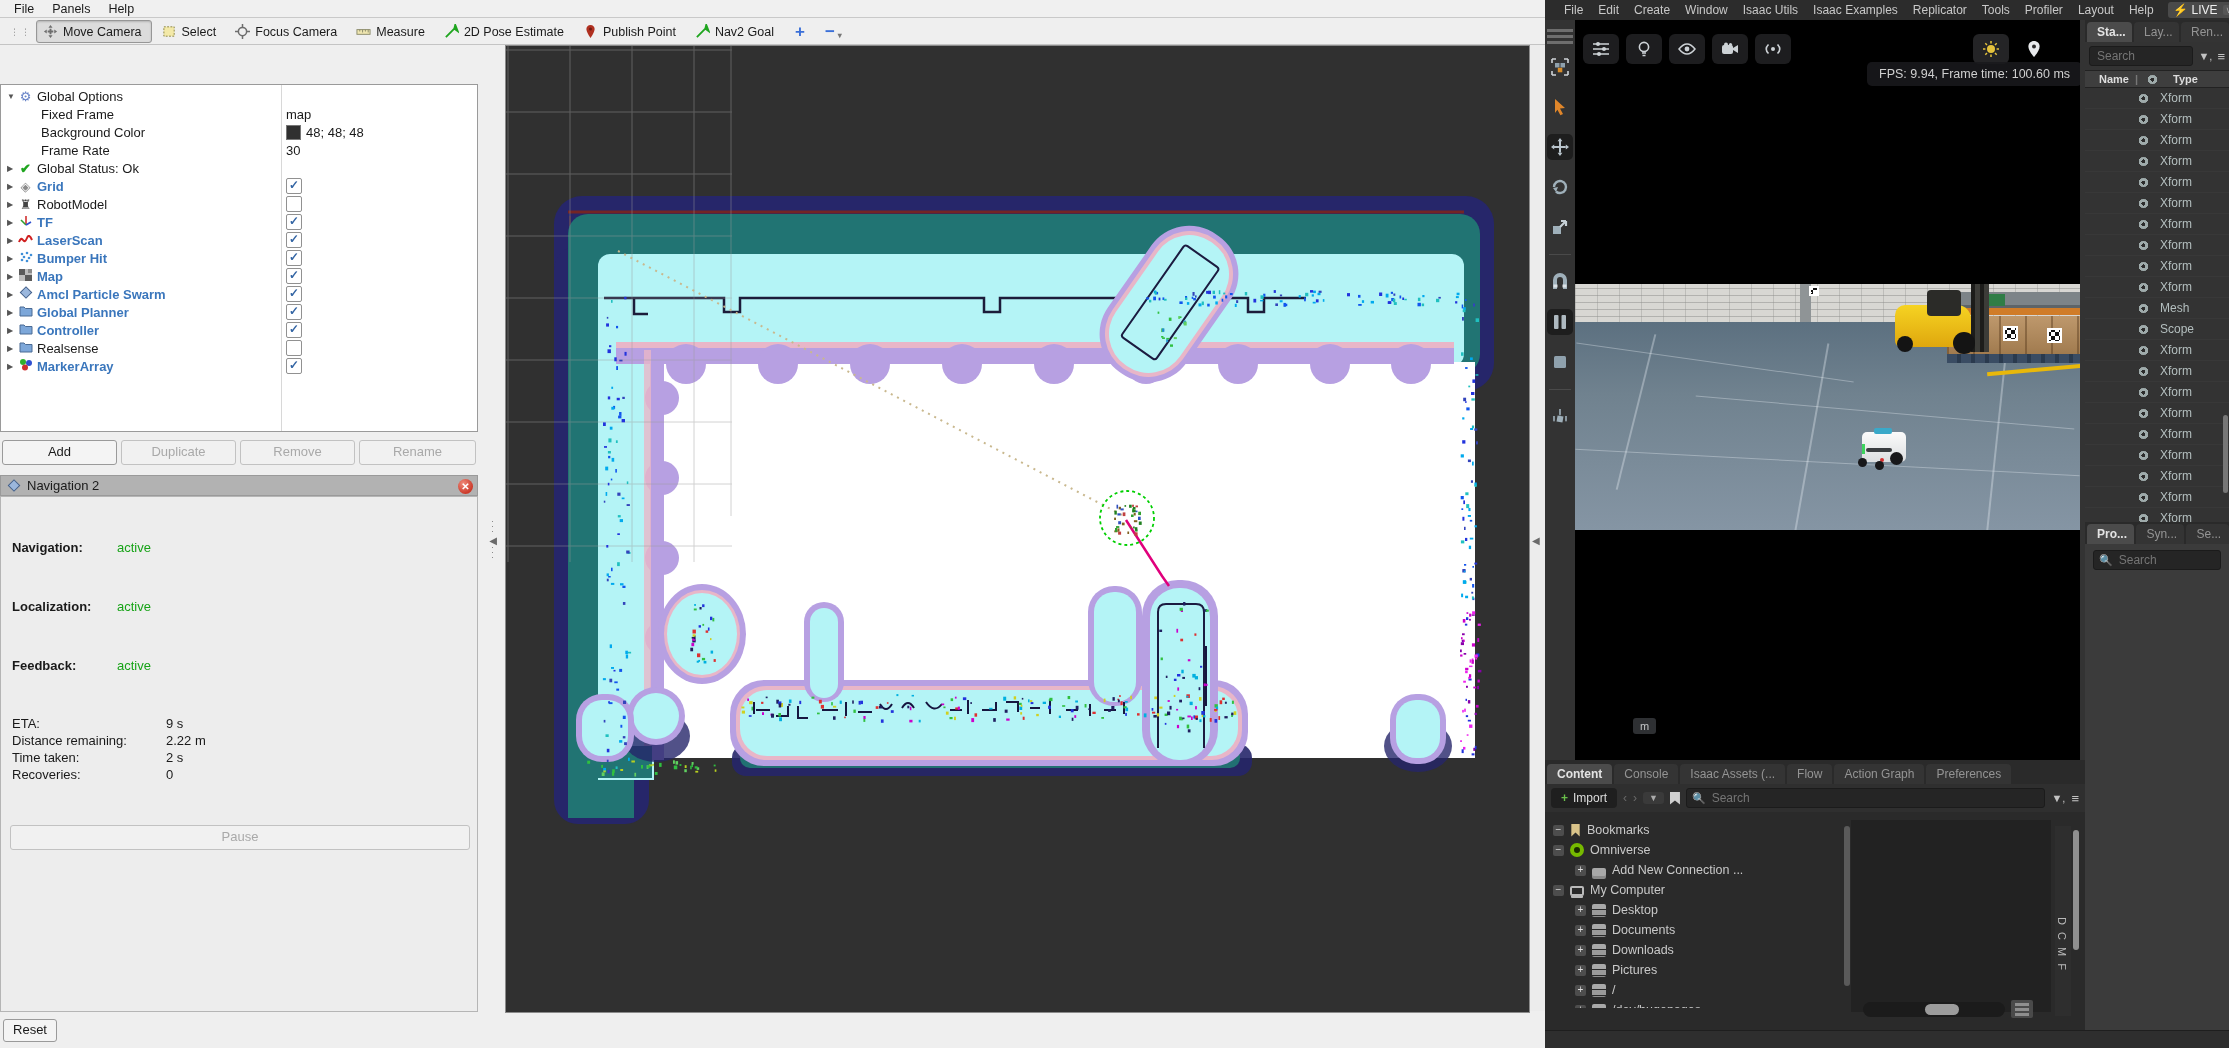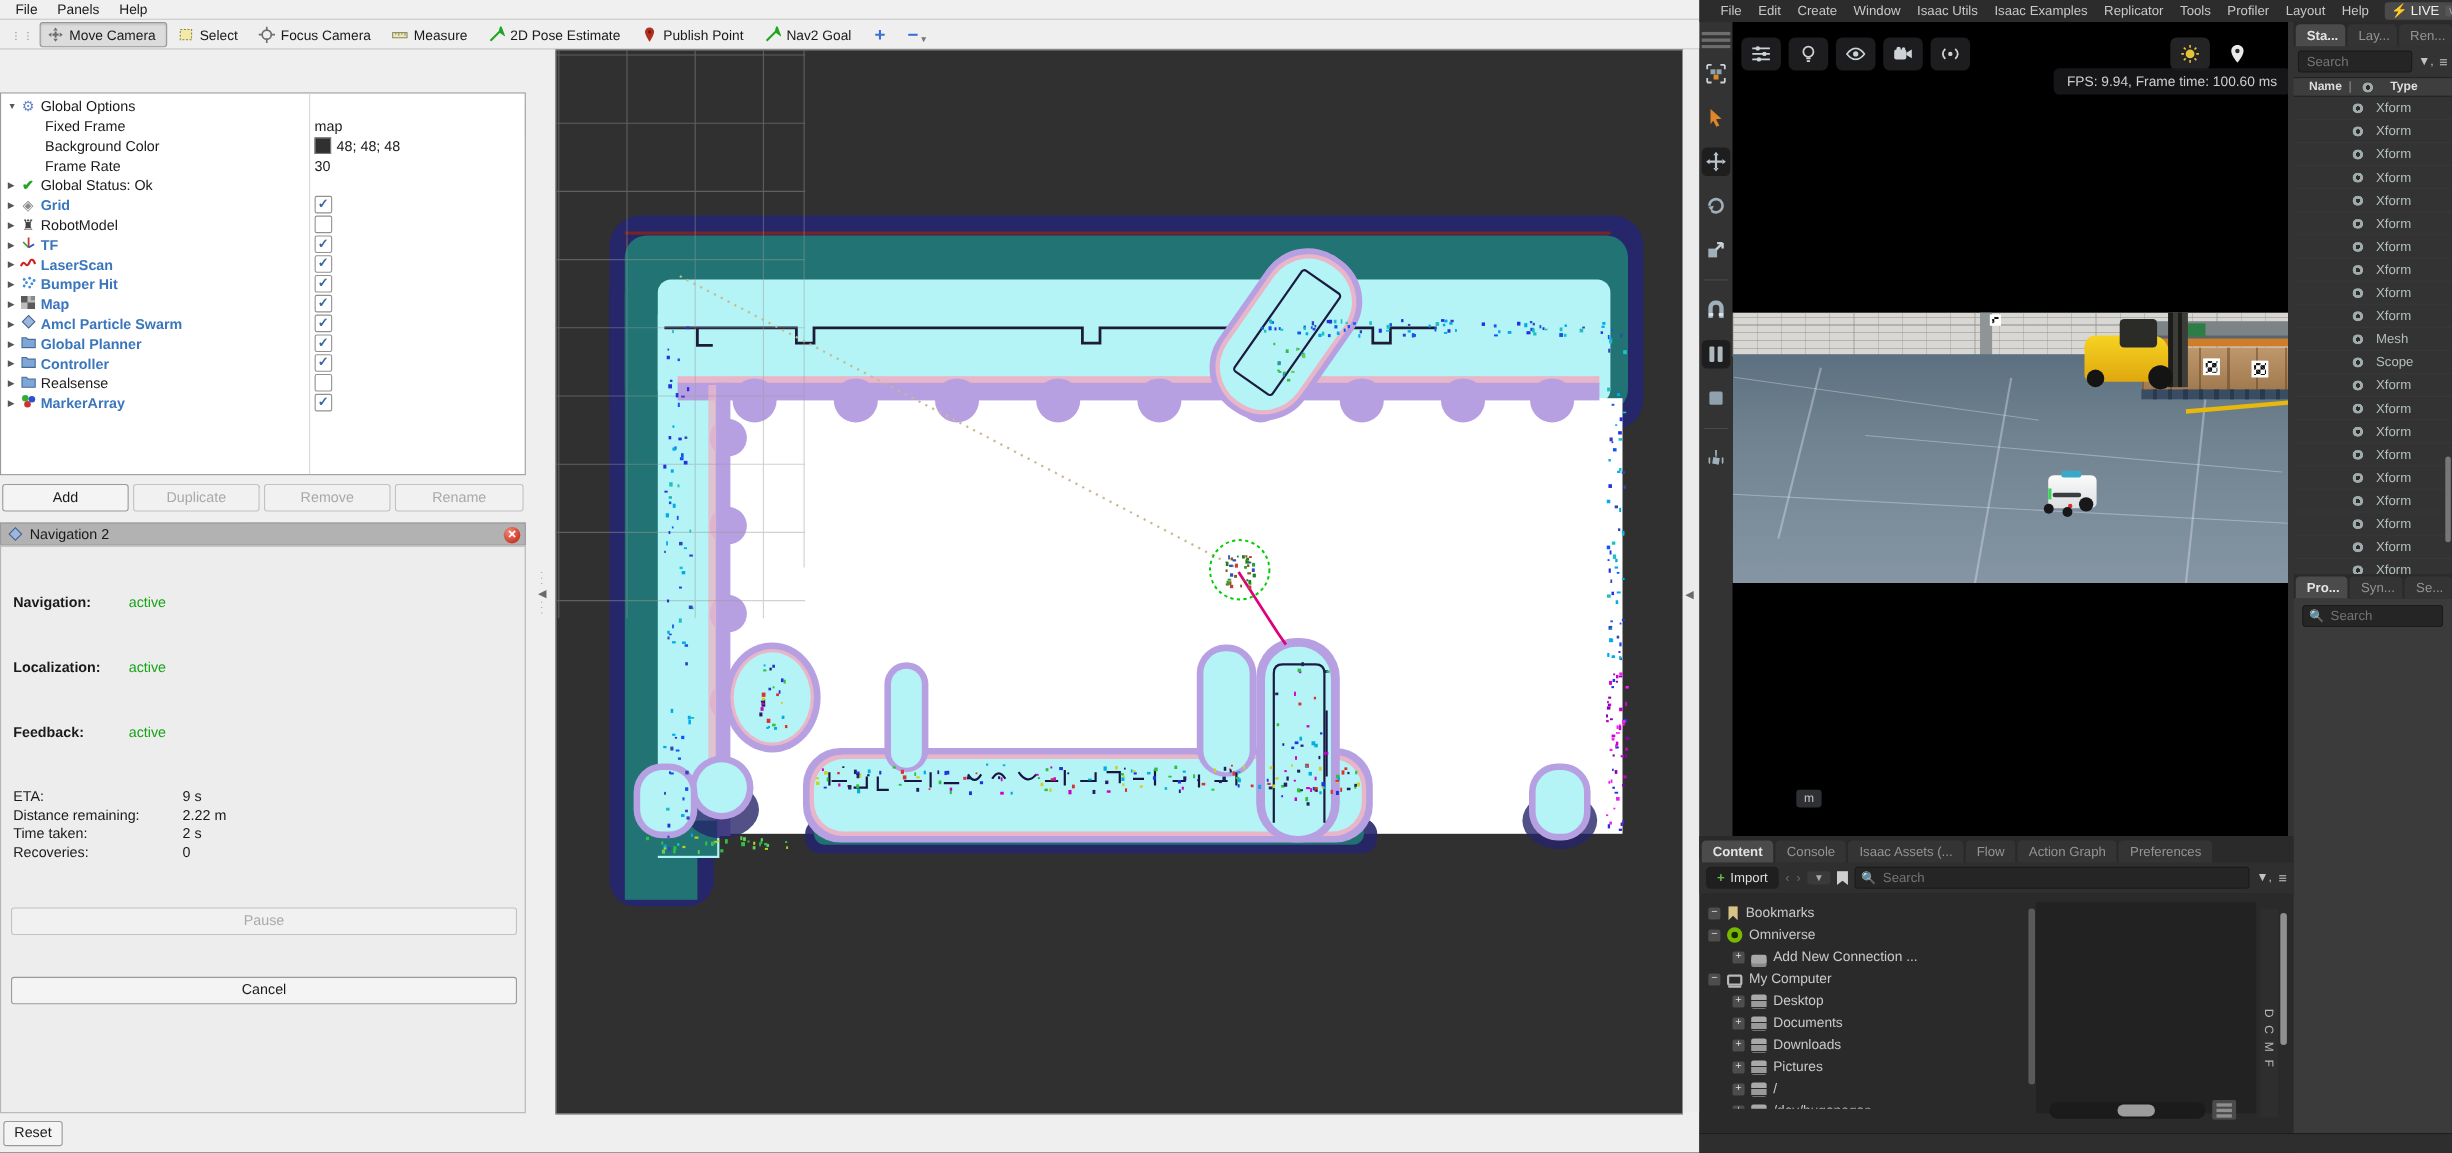--- a/index.html
+++ b/index.html
@@ -430,21 +430,20 @@
     <div class="statline" style="left:12px;top:716px;">ETA:</div>
     <div class="statline" style="left:166px;top:716px;">9 s</div>
     <div class="statline" style="left:12px;top:733px;">Distance remaining:</div>
     <div class="statline" style="left:166px;top:733px;">2.22 m</div>
     <div class="statline" style="left:12px;top:750px;">Time taken:</div>
     <div class="statline" style="left:166px;top:750px;">2 s</div>
     <div class="statline" style="left:12px;top:767px;">Recoveries:</div>
     <div class="statline" style="left:166px;top:767px;">0</div>
 
     <div class="qt-btn dis" style="left:10px;top:825px;width:458px;">Pause</div>
-    <div class="qt-btn" style="left:10px;top:888px;width:458px;">Cancel</div>
 
     <div class="qt-btn" style="left:3px;top:1019px;width:52px;height:21px;line-height:19px;">Reset</div>
 
     <div class="abs" style="left:486px;top:512px;width:14px;height:56px;display:flex;flex-direction:column;align-items:center;justify-content:center;">
       <span class="dock-splitter" style="writing-mode:vertical-lr;">···</span>
       <span class="collapse-arrow">◀</span>
       <span class="dock-splitter" style="writing-mode:vertical-lr;">···</span>
     </div>
     <div id="rv-rightstrip" class="abs">
       <span class="collapse-arrow abs" style="left:3px;top:490px;">◀</span>

